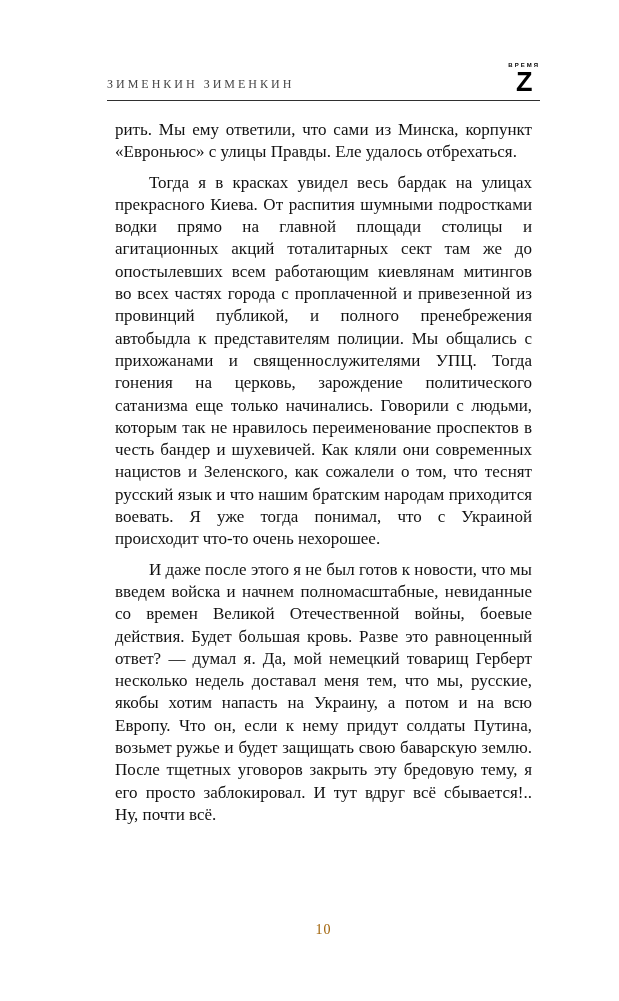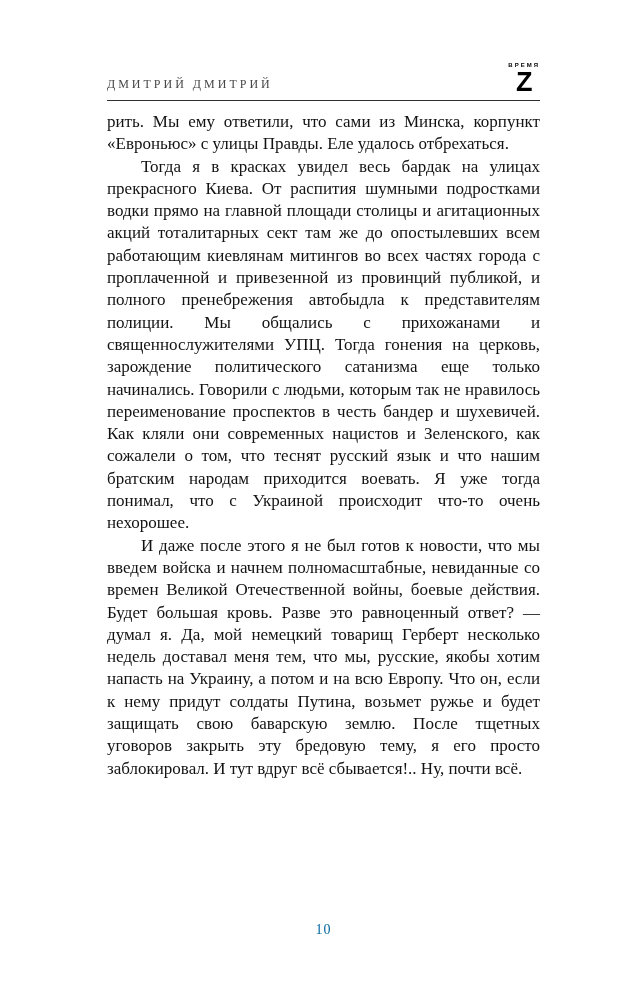--- a/index.html
+++ b/index.html
@@ -68,43 +68,43 @@
     width: 433px;
     top: 111px;
     font-size: 17px;
     line-height: 22.3px;
     text-align: justify;
     color: #121212;
     hyphens: auto;
     -webkit-hyphens: auto;
   }
   .body-text p {
-    margin: 0;
+    margin: 8px;
   }
   .body-text p.indent {
     text-indent: 34px;
   }
   .page-number {
     position: absolute;
     left: 107px;
     width: 433px;
     top: 922px;
     text-align: center;
     font-size: 14px;
     letter-spacing: 1px;
-    color: #0369a1;
+    color: #a16207;
   }
 </style>
 </head>
 <body>
 
 <div class="page">
 
   <div class="header-row">
-    <div class="author">ДМИТРИЙ ДМИТРИЙ</div>
+    <div class="author">ЗИМЕНКИН ЗИМЕНКИН</div>
     <div class="logo">
       <div class="logo-top">ВРЕМЯ</div>
       <div class="logo-letter">Z</div>
     </div>
   </div>
 
   <div class="rule"></div>
 
   <div class="body-text" lang="ru">
     <p>рить. Мы ему ответили, что сами из Минска, корпункт «Евроньюс» с улицы Правды. Еле удалось отбрехаться.</p>

